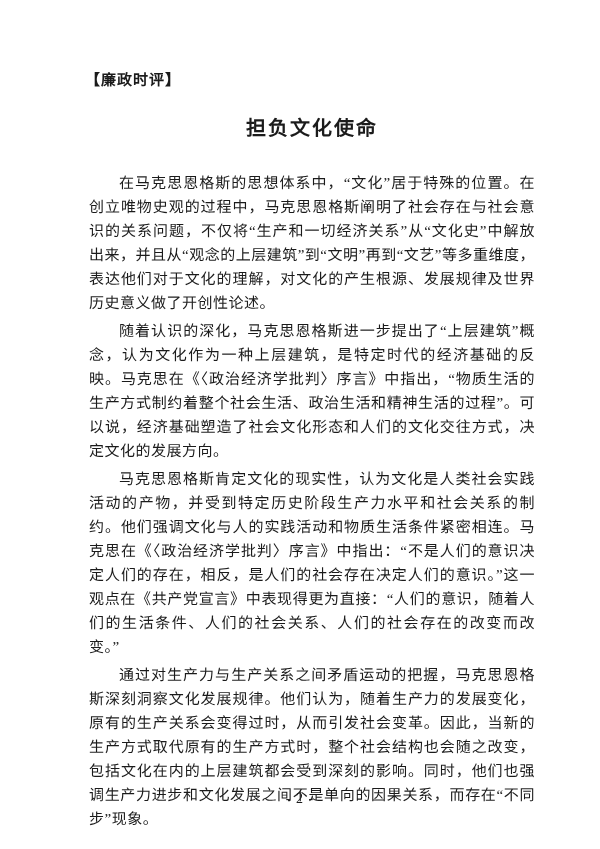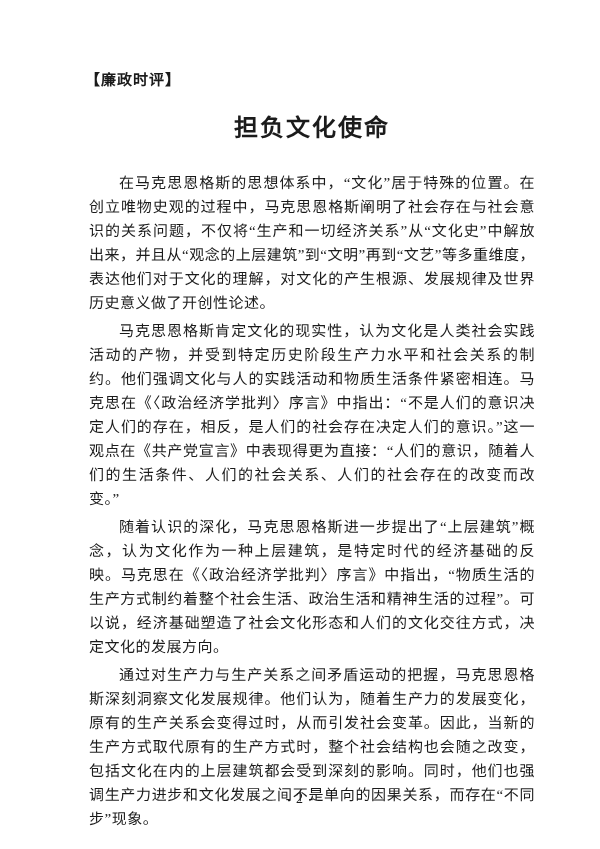--- a/index.html
+++ b/index.html
@@ -21,21 +21,21 @@
   }
   .section-tag {
     font-size: 15px;
     font-weight: bold;
     letter-spacing: 1px;
     line-height: 20px;
   }
   .doc-title {
     margin: 26px 0 12px 0;
     text-align: center;
-    font-size: 24px;
+    font-size: 20px;
     font-weight: bold;
     letter-spacing: 2px;
     line-height: 24px;
   }
   .article {
     margin-top: 31px;
     font-size: 15px;
     line-height: 24px;
     text-align: justify;
     text-justify: inter-ideograph;
@@ -59,20 +59,20 @@
 <body>
 
 <div class="page">
 
   <div class="section-tag">【廉政时评】</div>
 
   <h1 class="doc-title">担负文化使命</h1>
 
   <div class="article">
     <p>在马克思恩格斯的思想体系中，“文化”居于特殊的位置。在创立唯物史观的过程中，马克思恩格斯阐明了社会存在与社会意识的关系问题，不仅将“生产和一切经济关系”从“文化史”中解放出来，并且从“观念的上层建筑”到“文明”再到“文艺”等多重维度，表达他们对于文化的理解，对文化的产生根源、发展规律及世界历史意义做了开创性论述。</p>
+    <p>随着认识的深化，马克思恩格斯进一步提出了“上层建筑”概念，认为文化作为一种上层建筑，是特定时代的经济基础的反映。马克思在《〈政治经济学批判〉序言》中指出，“物质生活的生产方式制约着整个社会生活、政治生活和精神生活的过程”。可以说，经济基础塑造了社会文化形态和人们的文化交往方式，决定文化的发展方向。</p>
     <p>马克思恩格斯肯定文化的现实性，认为文化是人类社会实践活动的产物，并受到特定历史阶段生产力水平和社会关系的制约。他们强调文化与人的实践活动和物质生活条件紧密相连。马克思在《〈政治经济学批判〉序言》中指出：“不是人们的意识决定人们的存在，相反，是人们的社会存在决定人们的意识。”这一观点在《共产党宣言》中表现得更为直接：“人们的意识，随着人们的生活条件、人们的社会关系、人们的社会存在的改变而改变。”</p>
-    <p>随着认识的深化，马克思恩格斯进一步提出了“上层建筑”概念，认为文化作为一种上层建筑，是特定时代的经济基础的反映。马克思在《〈政治经济学批判〉序言》中指出，“物质生活的生产方式制约着整个社会生活、政治生活和精神生活的过程”。可以说，经济基础塑造了社会文化形态和人们的文化交往方式，决定文化的发展方向。</p>
     <p>通过对生产力与生产关系之间矛盾运动的把握，马克思恩格斯深刻洞察文化发展规律。他们认为，随着生产力的发展变化，原有的生产关系会变得过时，从而引发社会变革。因此，当新的生产方式取代原有的生产方式时，整个社会结构也会随之改变，包括文化在内的上层建筑都会受到深刻的影响。同时，他们也强调生产力进步和文化发展之间不是单向的因果关系，而存在“不同步”现象。</p>
   </div>
 
   <div class="page-number">- 2 -</div>
 
 </div>
 
 </body></html>

